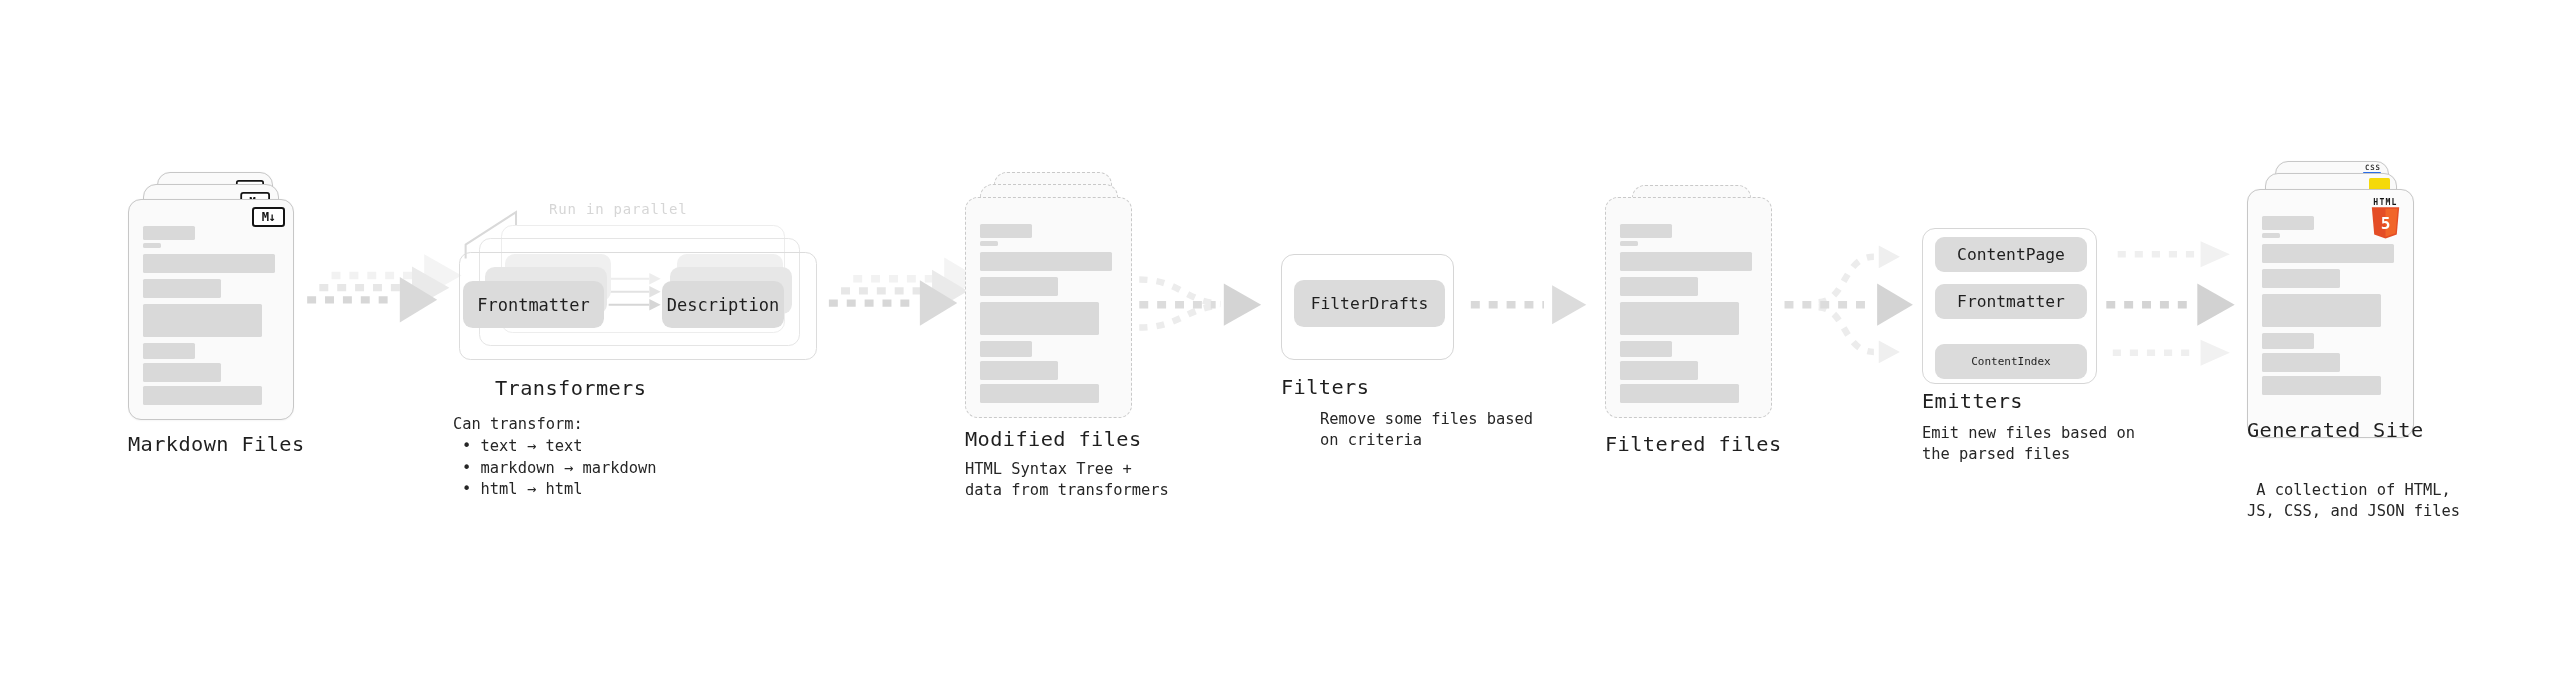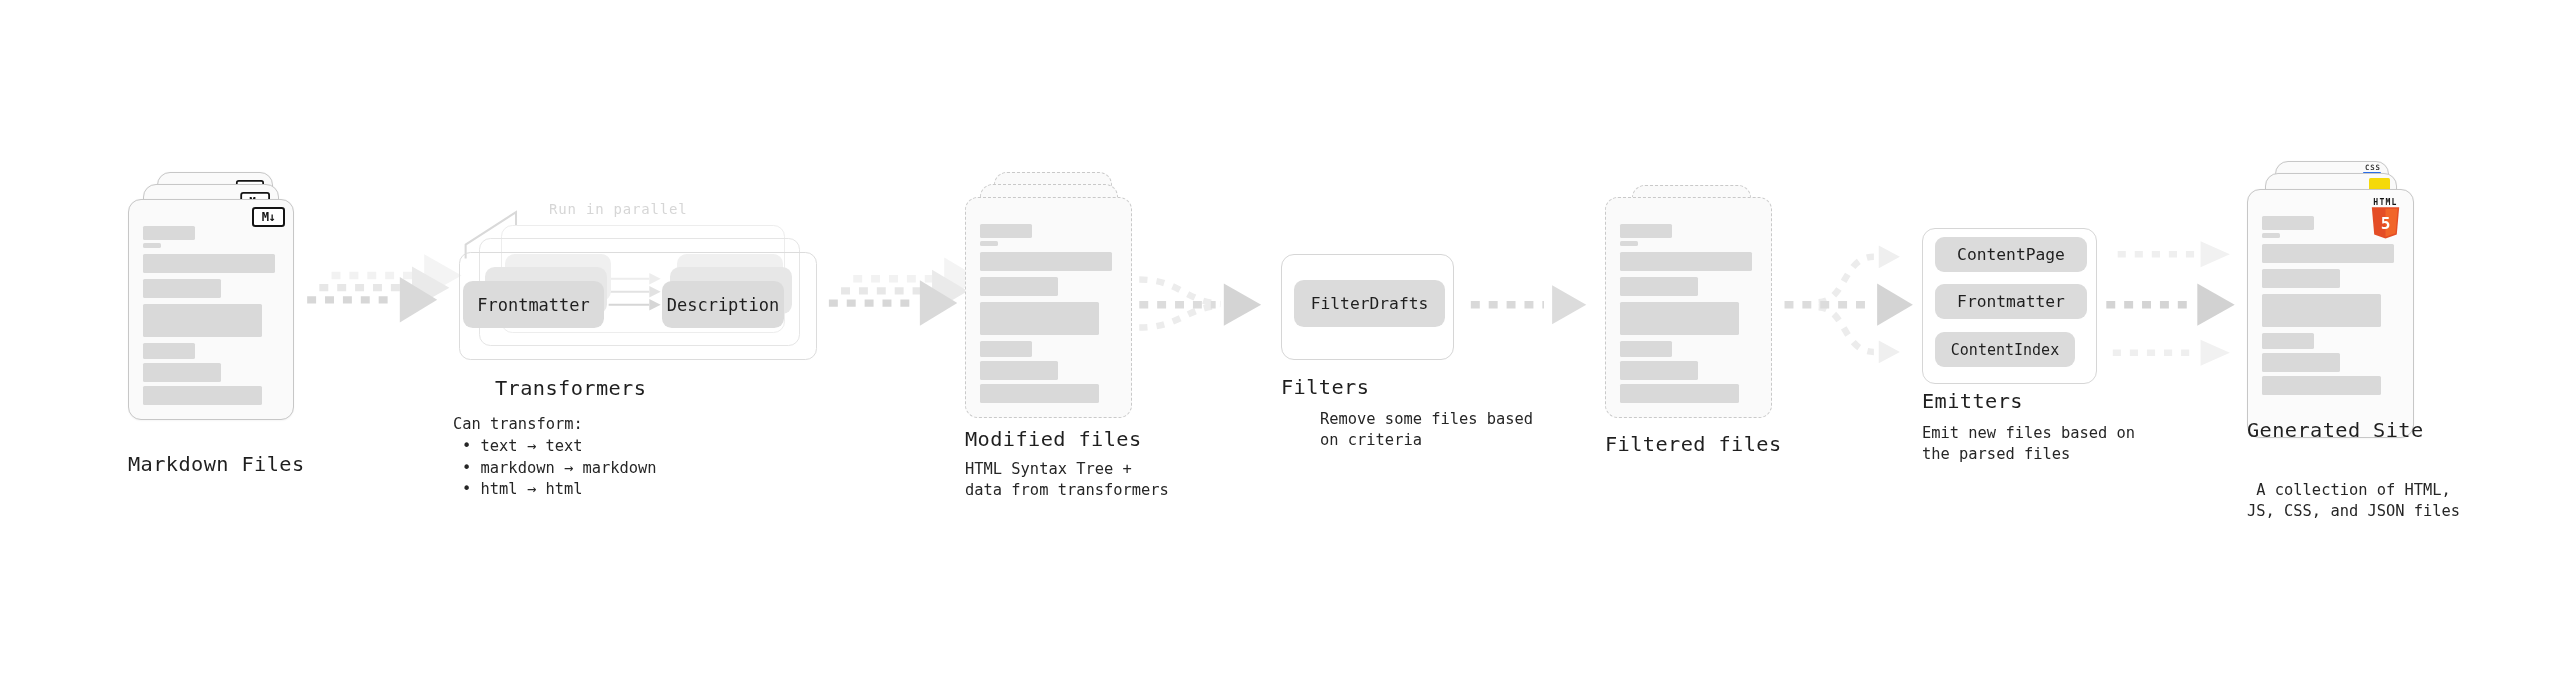--- a/index.html
+++ b/index.html
@@ -159,21 +159,21 @@
       <div class="md-badge">M↓</div>
       <div class="bar b1"></div>
       <div class="bar b2"></div>
       <div class="bar b3"></div>
       <div class="bar b4"></div>
       <div class="bar b5"></div>
       <div class="bar b6"></div>
       <div class="bar b7"></div>
       <div class="bar b8"></div>
     </div>
-    <div class="stage-label" style="left:128px;top:432px;margin-top:20px;">Markdown Files</div>
+    <div class="stage-label" style="left:128px;top:432px;">Markdown Files</div>
   </div>
 
   <div>
     <div class="annotation" style="left:549px;top:201px;">Run in parallel</div>
 
     <div class="gbox e2" style="left:501px;top:225px;width:284px;height:108px;"></div>
     <div class="gbox e1" style="left:479px;top:238px;width:321px;height:108px;"></div>
     <div class="gbox" style="left:459px;top:252px;width:358px;height:108px;"></div>
 
     <div class="pill echo2" style="left:505px;top:254px;width:106px;height:47px;"></div>
@@ -227,21 +227,21 @@
       <div class="bar b7"></div>
       <div class="bar b8"></div>
     </div>
     <div class="stage-label" style="left:1605px;top:432px;">Filtered files</div>
   </div>
 
   <div>
     <div class="groupbox" style="left:1922px;top:228px;width:175px;height:156px;"></div>
     <div class="pill" style="left:1935px;top:237px;width:152px;height:35px;font-size:16.3px;border-radius:9px;">ContentPage</div>
     <div class="pill" style="left:1935px;top:284px;width:152px;height:35px;font-size:16.3px;border-radius:9px;">Frontmatter</div>
-    <div class="pill" style="left:1935px;top:332px;width:140px;height:35px;font-size:15px;border-radius:9px;">ContentIndex</div>
+    <div class="pill" style="left:1935px;top:344px;width:152px;height:35px;font-size:11px;border-radius:9px;">ContentIndex</div>
     <div class="stage-label" style="left:1922px;top:389px;text-align:center;">Emitters</div>
     <div class="stage-desc" style="left:1922px;top:423px;"><span>Emit new files based on</span><br><span>the parsed files</span></div>
   </div>
 
   <div>
     <div class="card" style="left:2275px;top:161px;width:114px;height:221px;">
       <div class="css-badge">
         <div class="css-word">CSS</div>
         <div class="css-underline"></div>
       </div>

